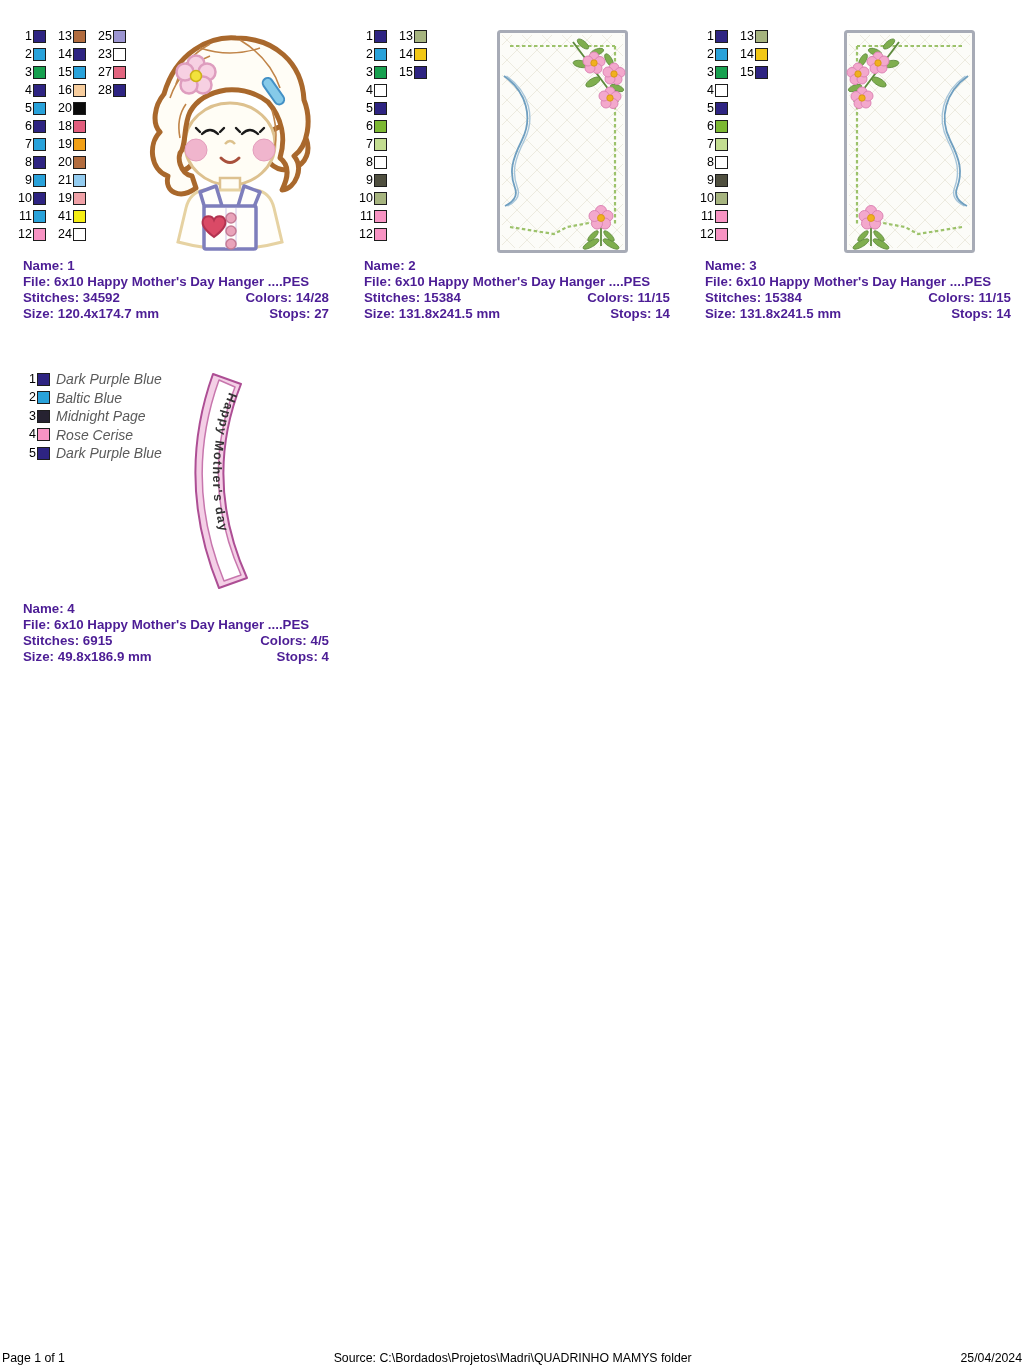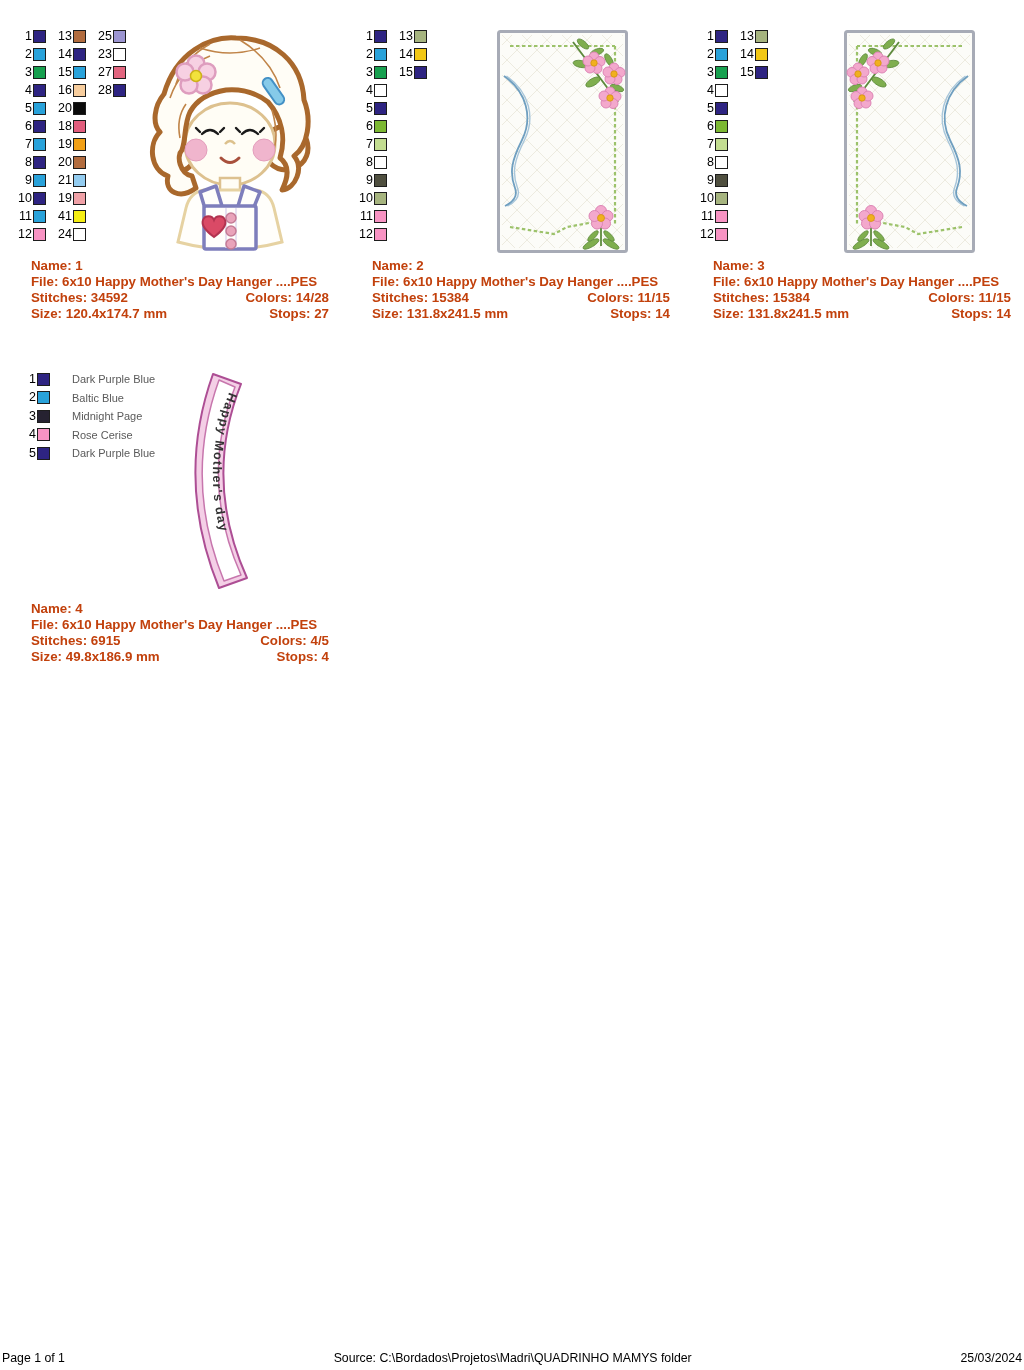--- a/index.html
+++ b/index.html
@@ -8,30 +8,30 @@
 
   .design-col{position:absolute;top:20px;width:341px;height:320px;}
   #col1{left:0;} #col2{left:341px;} #col3{left:682px;}
 
   .palette{position:absolute;top:7px;left:14px;display:grid;grid-auto-flow:column;column-gap:8px;}
   .rows12{grid-template-rows:repeat(12,18px);}
   .rows5{grid-template-rows:repeat(5,18.5px);}
   .pcell{display:flex;align-items:center;}
   .pnum{width:18px;text-align:right;font-size:12.5px;color:#000;margin-right:1px;line-height:13px;}
   .pswatch{width:13px;height:13px;border:1px solid #1d1d1d;box-sizing:border-box;flex:none;}
-  .plabel{font-size:11px;color:#5a5a5a;margin-left:22px;white-space:nowrap;}
+  .plabel{font-size:14px;color:#5a5a5a;margin-left:6px;white-space:nowrap;font-style:italic;}
 
   .thumb{position:absolute;}
   #col1 .thumb{top:8px;left:140px;}
   #col2 .thumb{top:10px;left:156px;}
   #col3 .thumb{top:10px;left:162px;}
   .flip svg{transform:scaleX(-1);}
 
-  .info{position:absolute;top:238px;left:16px;right:0;padding:0 12px 0 15px;
-        font-size:13.3px;font-weight:bold;color:#c2410c;line-height:15.9px;}
+  .info{position:absolute;top:238px;left:8px;right:0;padding:0 12px 0 15px;
+        font-size:13.3px;font-weight:bold;color:#4c1d95;line-height:15.9px;}
   .iline{white-space:nowrap;overflow:hidden;}
   .iline.split{display:flex;justify-content:space-between;}
 
   .block4{position:absolute;top:360px;left:0;width:341px;height:320px;}
   .block4 .palette{top:10px;left:18px;}
   .block4 .thumb{top:6px;left:183px;}
   .block4 .info{top:241px;}
 
   .footer{position:absolute;left:2px;right:2px;bottom:5px;display:flex;align-items:baseline;
           font-size:12.3px;color:#000;}
@@ -579,16 +579,16 @@
       <div class="iline split">
         <span><span>Size:</span> <span>49.8x186.9 mm</span></span>
         <span><span>Stops:</span> <span>4</span></span>
       </div>
     </div>
   </div>
 
   <div class="footer">
     <span class="f-left">Page 1 of 1</span>
     <span class="f-center">Source: C:\Bordados\Projetos\Madri\QUADRINHO MAMYS folder</span>
-    <span class="f-right">25/03/2024</span>
+    <span class="f-right">25/04/2024</span>
   </div>
 
 </div>
 
 </body></html>

